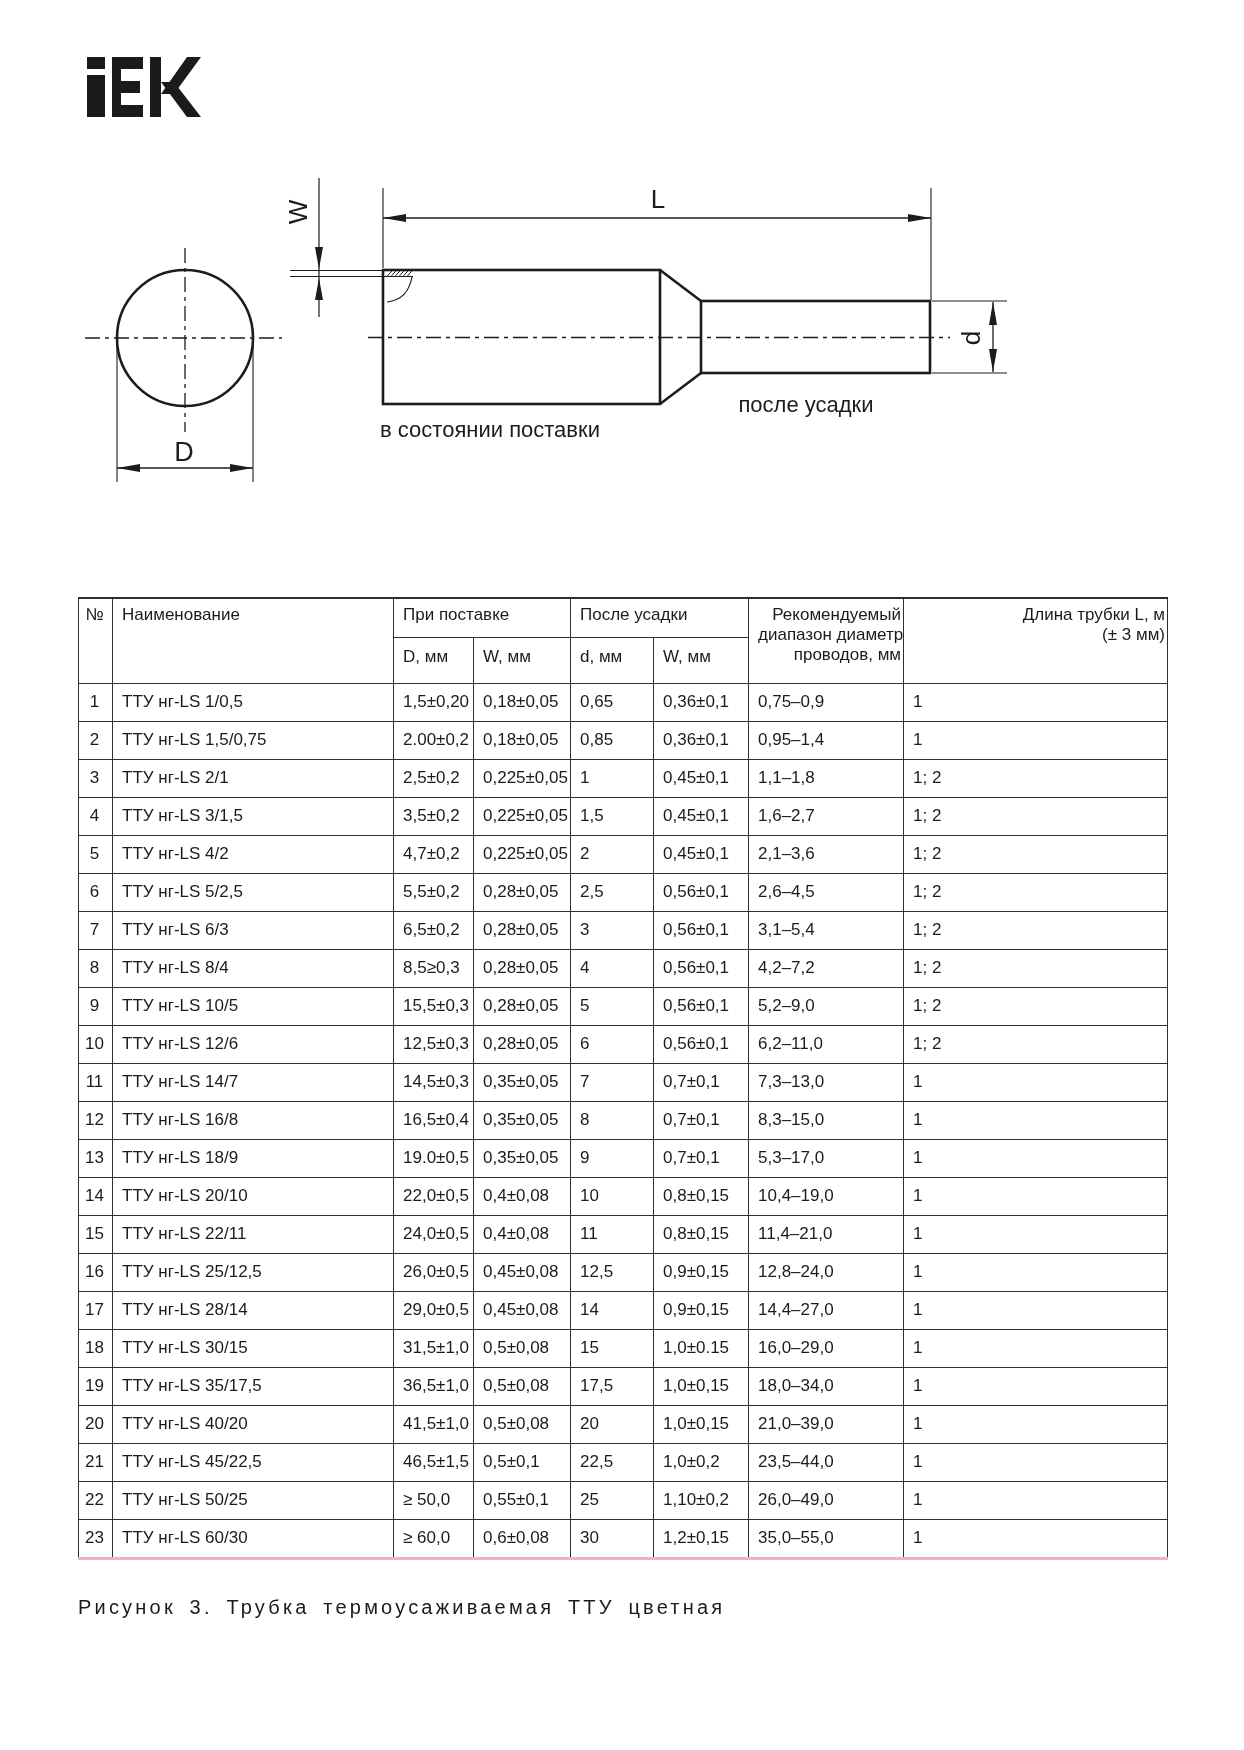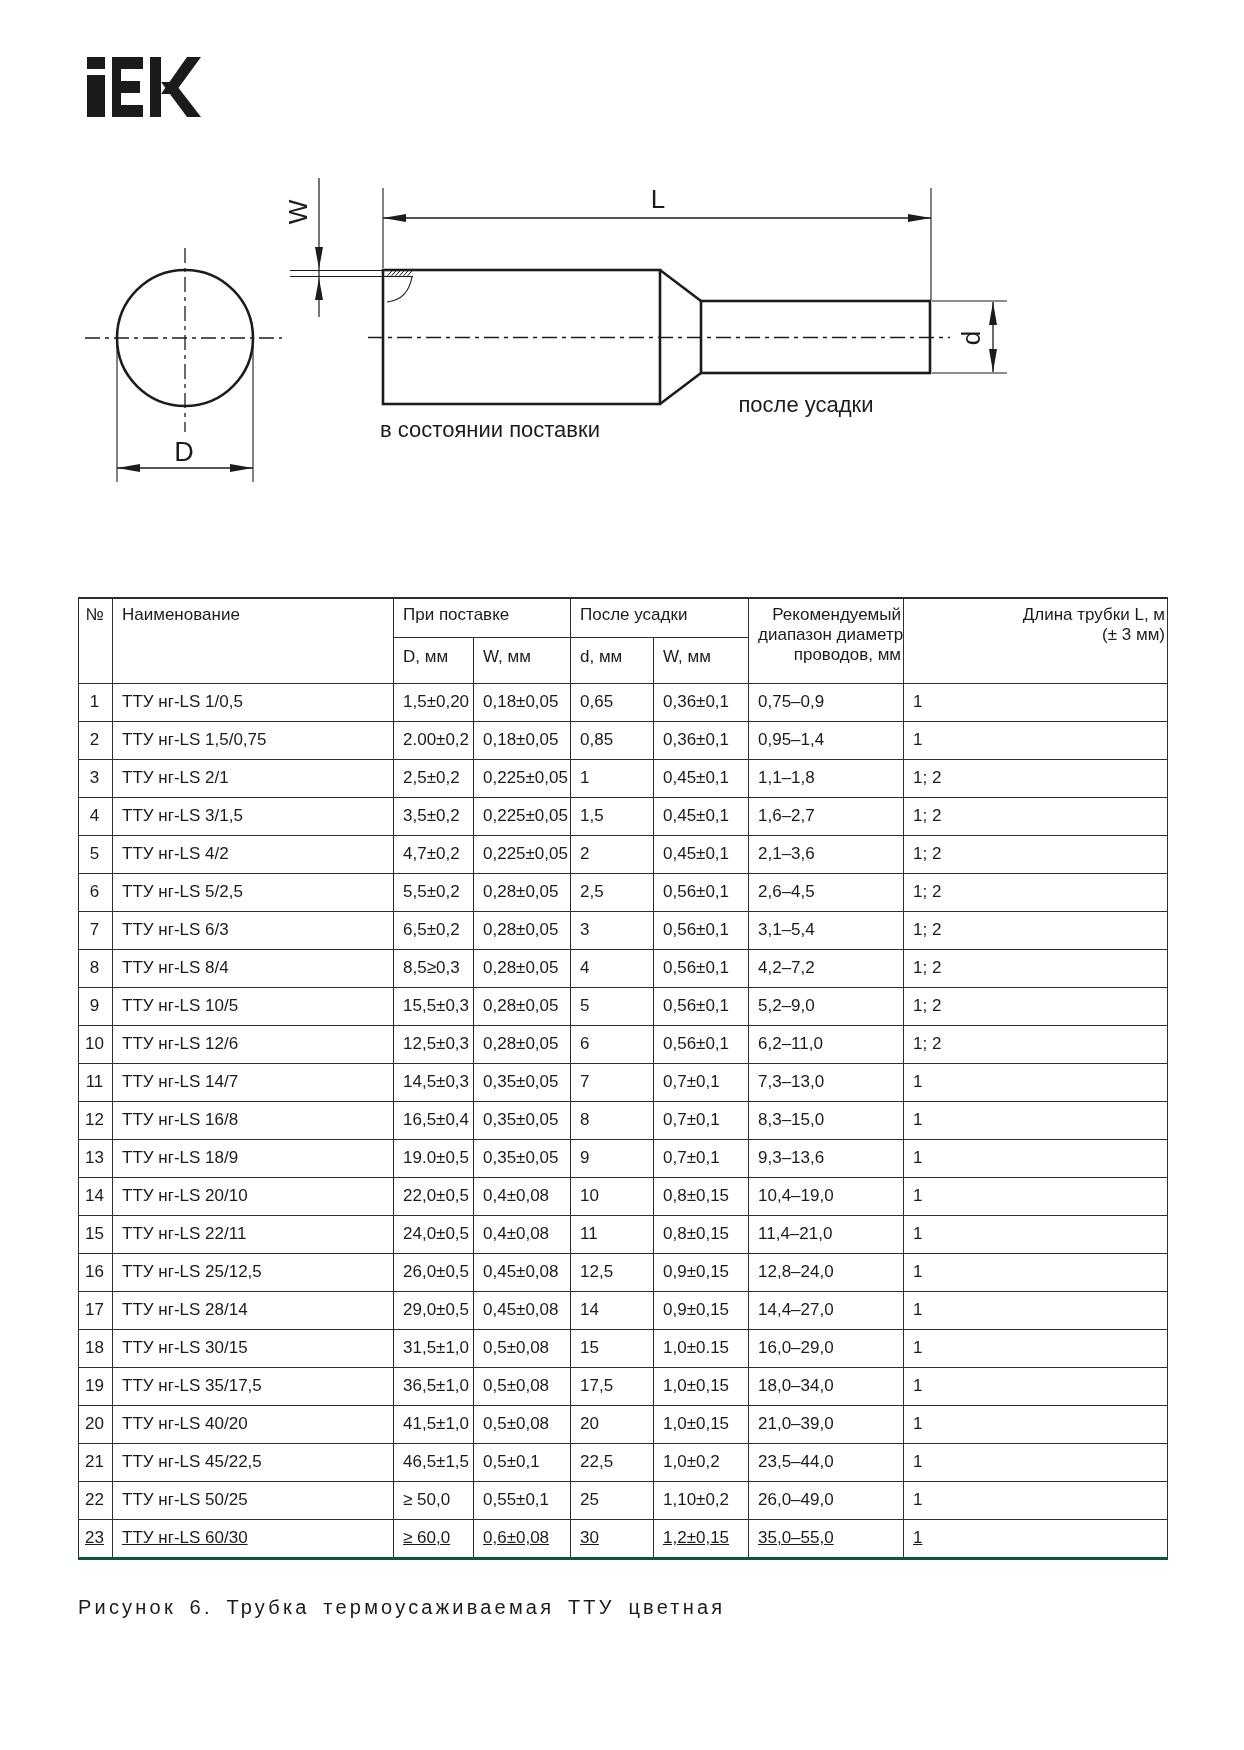--- a/index.html
+++ b/index.html
@@ -26,21 +26,21 @@
     font-weight:normal;
     text-align:left;
     padding:0 2px 0 9px;
     overflow:hidden;
   }
   table.spec thead th{vertical-align:top;padding-top:6px;}
   table.spec thead tr.sub th{height:36px;padding-top:9px;}
   table.spec thead tr.grp th{height:32px;}
   table.spec thead tr:first-child th{border-top:2px solid #2e2e2e;}
   table.spec tbody td{height:37px;vertical-align:middle;}
-  table.spec tbody tr:last-child td{border-bottom:3px solid #14532d;text-decoration:underline;}
+  table.spec tbody tr:last-child td{border-bottom:3px solid #f9a8d4;}
   table.spec td.c-num, table.spec th.c-num{text-align:center;padding-left:0;}
   .hline{display:block;white-space:nowrap;text-align:right;}
 
   .caption{
     position:absolute;left:78px;top:1596px;
     font-size:20px;letter-spacing:3.2px;word-spacing:5px;
     color:#1b1b1b;white-space:nowrap;
   }
 </style>
 </head>
@@ -282,21 +282,21 @@
           <td>8,3–15,0</td>
           <td>1</td>
         </tr>
         <tr>
           <td class="c-num">13</td>
           <td>ТТУ нг-LS 18/9</td>
           <td>19.0±0,5</td>
           <td>0,35±0,05</td>
           <td>9</td>
           <td>0,7±0,1</td>
-          <td>9,3–13,6</td>
+          <td>5,3–17,0</td>
           <td>1</td>
         </tr>
         <tr>
           <td class="c-num">14</td>
           <td>ТТУ нг-LS 20/10</td>
           <td>22,0±0,5</td>
           <td>0,4±0,08</td>
           <td>10</td>
           <td>0,8±0,15</td>
           <td>10,4–19,0</td>
@@ -388,15 +388,15 @@
           <td>≥ 60,0</td>
           <td>0,6±0,08</td>
           <td>30</td>
           <td>1,2±0,15</td>
           <td>35,0–55,0</td>
           <td>1</td>
         </tr>
       </tbody>
   </table>
 
-  <div class="caption">Рисунок 6. Трубка термоусаживаемая ТТУ цветная</div>
+  <div class="caption">Рисунок 3. Трубка термоусаживаемая ТТУ цветная</div>
 
 </div>
 
 </body></html>

